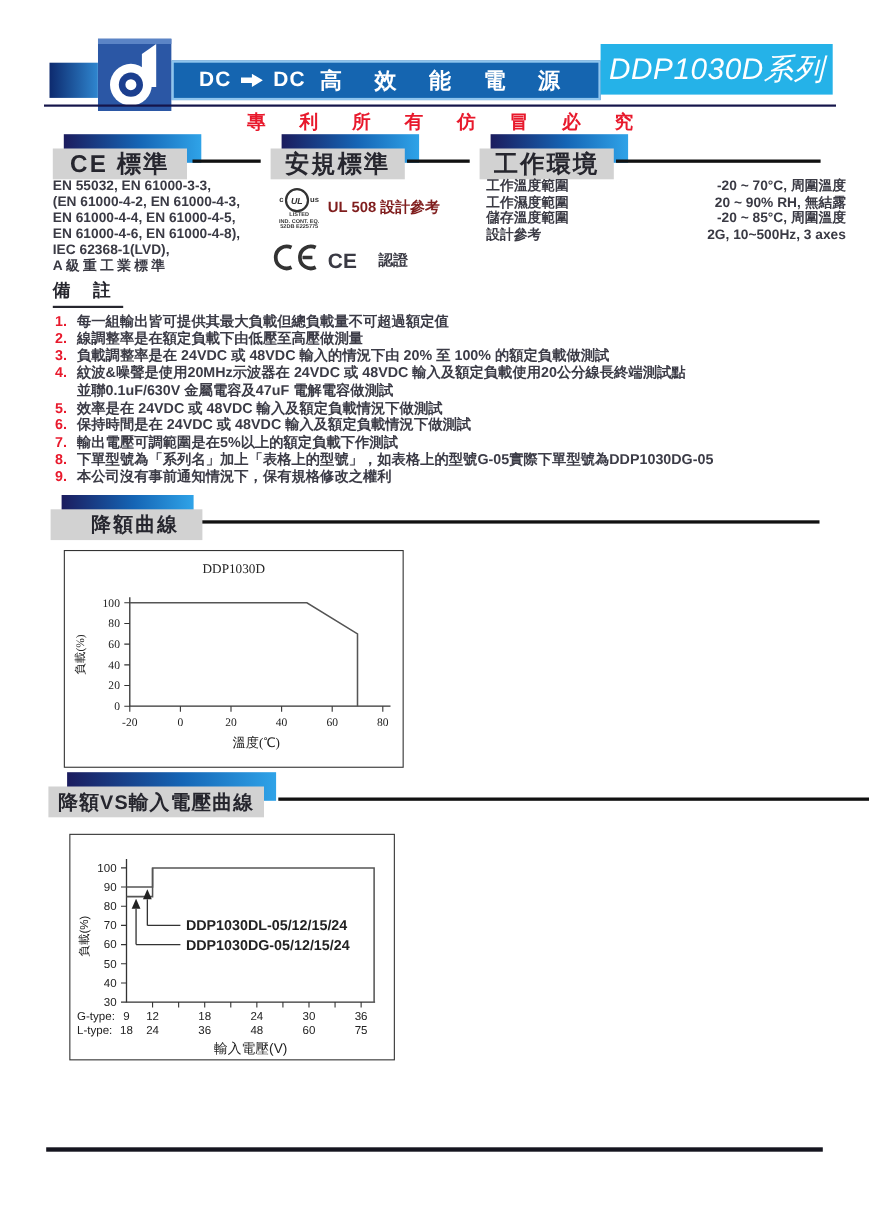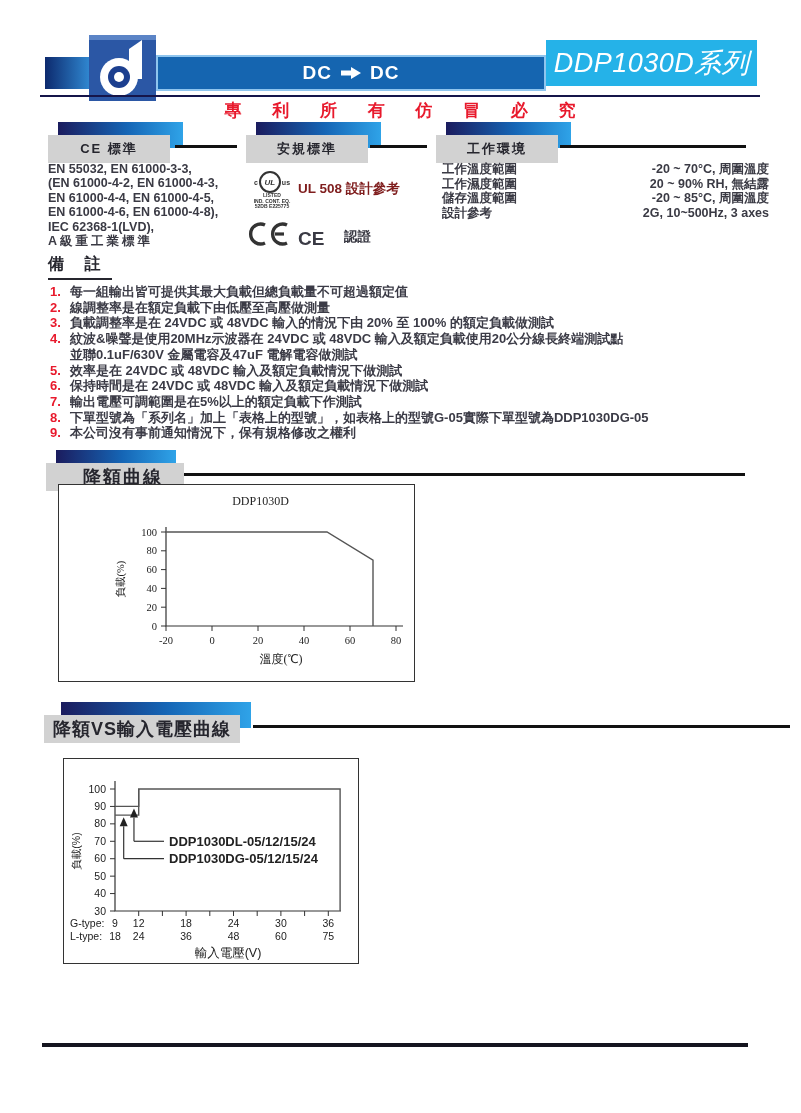--- a/index.html
+++ b/index.html
@@ -22,21 +22,21 @@
   .hdr-rule{position:absolute;left:40px;top:95px;width:720px;height:2px;background:#15154a;}
   .patent{position:absolute;left:40px;top:99px;width:720px;text-align:center;
     color:#e8192c;font-size:17px;font-weight:bold;letter-spacing:13px;text-indent:13px;}
 
   
   .sec{position:absolute;height:42px;}
   .sec-accent{position:absolute;top:0;height:26px;
     background:linear-gradient(90deg,#1b1c5e 0%,#1565b5 55%,#2fa3e8 100%);}
   .sec-box{position:absolute;top:13px;height:28px;background:#d2d2d2;
     display:flex;align-items:center;justify-content:center;
-    font-weight:bold;color:#26262e;font-size:13px;letter-spacing:2px;}
+    font-weight:bold;color:#26262e;font-size:22px;letter-spacing:2px;}
   .sec-line{position:absolute;top:23px;height:3px;background:#111;}
 
   
   .ce-lines{position:absolute;left:48px;top:162px;font-weight:bold;font-size:12.5px;
     line-height:14.4px;color:#3a3a44;white-space:nowrap;}
   .env-rows{position:absolute;left:430px;top:162px;width:327px;margin-left:12px;}
   .env-row{display:flex;justify-content:space-between;font-weight:bold;
     font-size:12.5px;line-height:14.6px;color:#3a3a44;white-space:nowrap;}
 
   .ul-mark{position:absolute;left:246px;top:171px;width:52px;text-align:center;color:#333;}
@@ -55,21 +55,21 @@
   .notes-title{position:absolute;left:48px;top:254px;font-size:16px;font-weight:bold;
     letter-spacing:8px;color:#26262e;border-bottom:2.5px solid #26262e;padding:0 4px 3px 0;}
   .notes{position:absolute;left:50px;top:284px;width:702px;}
   .note{display:flex;font-size:13px;font-weight:bold;line-height:15.7px;color:#3b3b46;}
   .note .num{width:20px;flex:none;color:#e8192c;}
   .note .txt{white-space:pre-line;}
 
   
   .chart-box{position:absolute;background:#fff;border:1.5px solid #333;}
   .chart-box svg{display:block;}
-  #chart1{left:58px;top:484px;padding-left:48px;}
+  #chart1{left:58px;top:500px;}
   #chart2{left:63px;top:758px;}
 
   .footer-rule{position:absolute;left:42px;top:1043px;width:706px;height:4px;background:#15151f;}
 </style>
 </head>
 <body>
 
 <div class="page">
 
   <div class="hdr-leftbar"></div>
@@ -82,20 +82,21 @@
       <circle cx="30" cy="42" r="11" fill="#1c3f8f"></circle>
       <circle cx="30" cy="42" r="5" fill="#ffffff"></circle>
     </svg>
   </div>
   <div class="main-bar">
     <span class="dc">DC</span>
     <svg width="20" height="12" viewBox="0 0 20 12">
       <path d="M0 3.5 H10 V0 L20 6 L10 12 V8.5 H0 Z" fill="#ffffff"></path>
     </svg>
     <span class="dc">DC</span>
+    <span class="cjk">高 效 能 電 源</span>
   </div>
   <div class="series-badge">DDP1030D系列</div>
   <div class="hdr-rule"></div>
   <div class="patent">專 利 所 有 仿 冒 必 究</div>
 
   <div class="sec" style="left:48px;top:122px;">
     <div class="sec-accent" style="left:10px;width:125px;"></div>
     <div class="sec-line" style="left:127px;width:62px;"></div>
     <div class="sec-box" style="left:0;width:122px;">CE 標準</div>
   </div>

